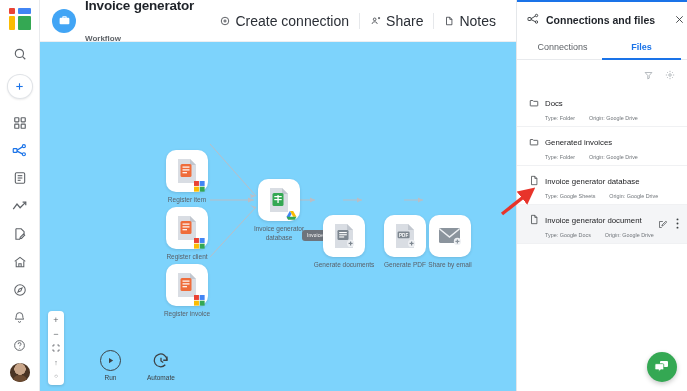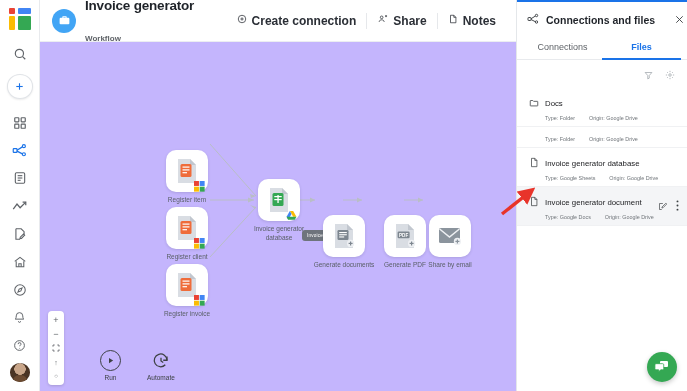--- a/index.html
+++ b/index.html
@@ -41,38 +41,38 @@
     width: 20px; height: 20px; border-radius: 50%;
     background: radial-gradient(circle at 50% 32%, #c9a68a 0 34%, #4a3424 36% 100%);
     margin-bottom: 9px; margin-top: 4px; overflow: hidden; position: relative;
   }
   .rail-avatar::after {
     content:""; position: absolute; left: 3px; right: 3px; bottom: 0; height: 7px;
     background: #6b4a31; border-radius: 6px 6px 0 0;
   }
 
   
-  .main { position: relative; width: 476px; height: 391px; flex: none; background: #c4b5fd; }
+  .main { position: relative; width: 476px; height: 391px; flex: none; background: #7dd3fc; }
 
   .topbar {
     height: 42px; background: #fff; display: flex; align-items: center;
     padding: 0 10px 0 12px; border-bottom: 1px solid #eceef1;
   }
   .wf-badge {
     width: 24px; height: 24px; border-radius: 50%; background: #42a5f5;
     display: flex; align-items: center; justify-content: center; flex: none;
   }
   .wf-text { margin-left: 9px; }
   .wf-title { font-size: 13.5px; font-weight: bold; color: #1f2329; letter-spacing: -.2px; line-height: 15px; }
   .wf-sub { font-size: 8px; font-weight: bold; color: #5f6368; line-height: 11px; margin-top: 20px; }
 
   .topbtns { margin-left: auto; display: flex; align-items: center; gap: 0; }
   .tbtn {
-    display: flex; align-items: flex-start; gap: 5px; padding: 5px 10px;
-    font-size: 12px; font-weight: bold; color: #2b2f36; cursor: pointer;
+    display: flex; align-items: center; gap: 5px; padding: 5px 10px;
+    font-size: 14px; font-weight: normal; color: #2b2f36; cursor: pointer;
     border-radius: 4px; white-space: nowrap;
   }
   .tsep { width: 1px; height: 16px; background: #e6e8eb; }
 
   
   .canvas { position: absolute; inset: 42px 0 0 0; overflow: hidden; }
 
   .node { position: absolute; width: 42px; height: 42px; }
   .node-box {
     width: 42px; height: 42px; border-radius: 10px; background: #fff;
@@ -545,20 +545,28 @@
         </span>
         <span class="frow-name">Docs</span>
       </div>
       <div class="frow-meta">
         <span><span>Type:</span>&nbsp;<span>Folder</span></span>
         <span><span>Origin:</span>&nbsp;<span>Google Drive</span></span>
       </div>
     </div>
 
     <div class="frow">
+      <div class="frow-top">
+        <span>
+          <svg width="10" height="10" viewBox="0 0 24 24" fill="none" stroke="#3c4043" stroke-width="1.9">
+              <path d="M3 7a1 1 0 011-1h5l2 2h9a1 1 0 011 1v9a1 1 0 01-1 1H4a1 1 0 01-1-1z"></path>
+            </svg>
+        </span>
+        <span class="frow-name">Generated invoices</span>
+      </div>
       <div class="frow-meta">
         <span><span>Type:</span>&nbsp;<span>Folder</span></span>
         <span><span>Origin:</span>&nbsp;<span>Google Drive</span></span>
       </div>
     </div>
 
     <div class="frow">
       <div class="frow-top">
         <span>
           <svg width="10" height="11" viewBox="0 0 24 24" fill="none" stroke="#3c4043" stroke-width="1.8">

